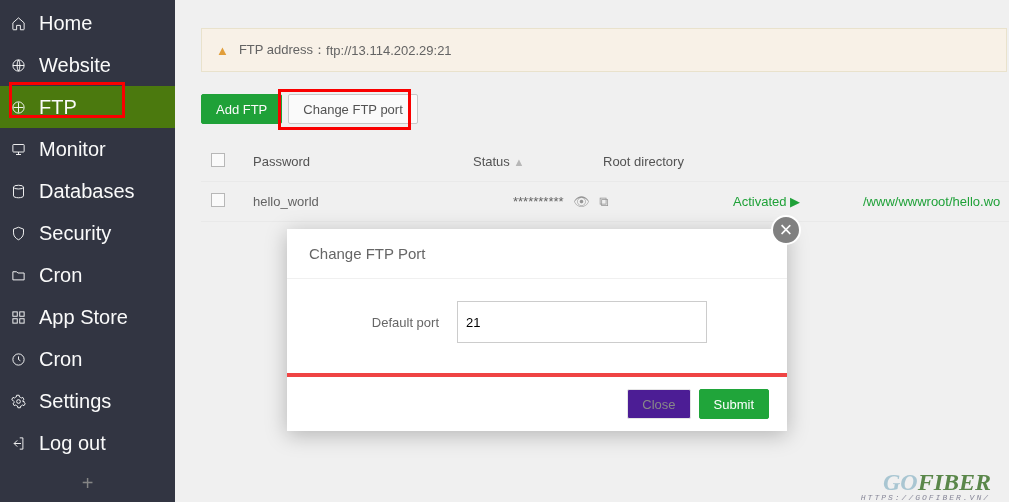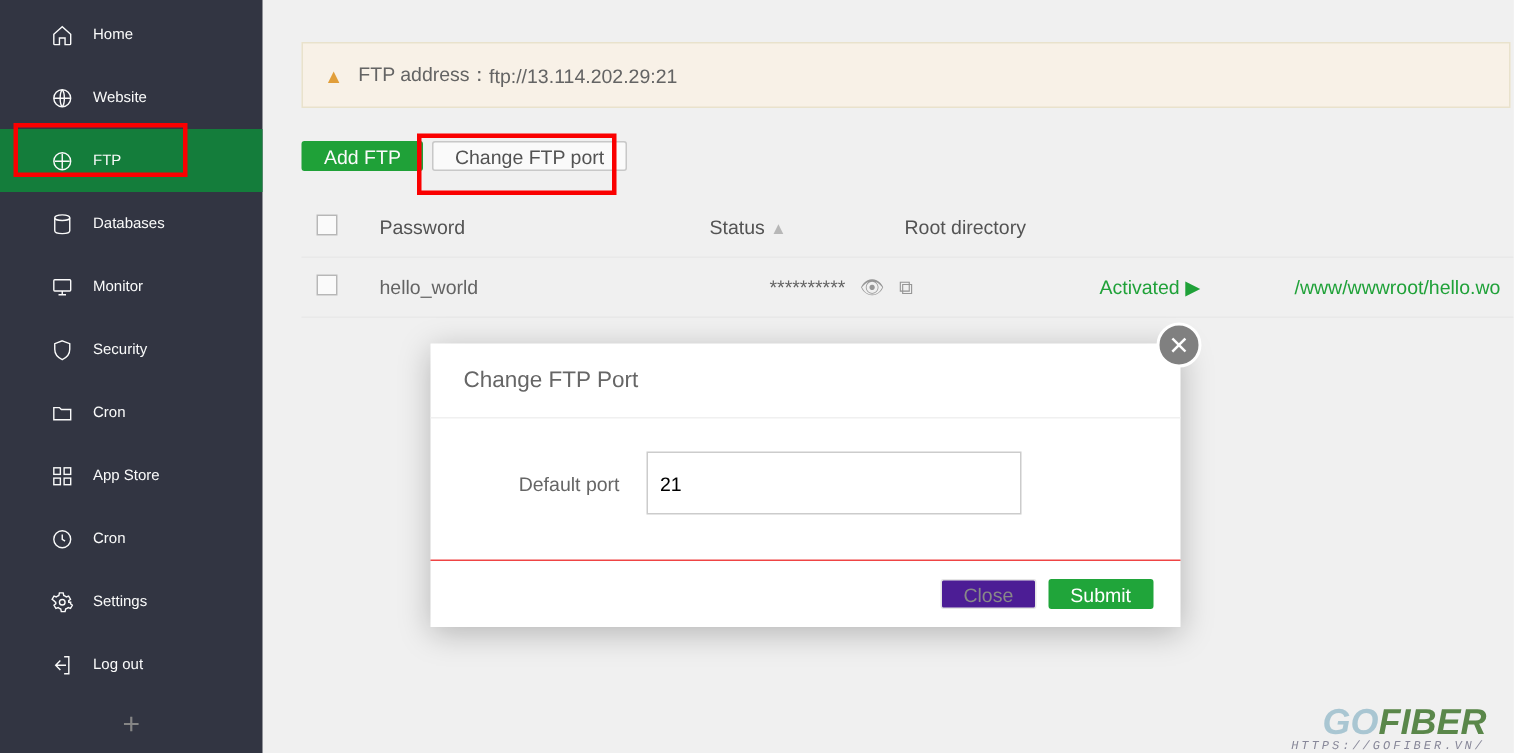--- a/index.html
+++ b/index.html
@@ -19,32 +19,32 @@
   width: 175px;
   height: 100%;
   background: #333744;
   color: #fff;
   padding-top: 2px;
 }
 .sidebar-item {
   display: flex;
   align-items: center;
   height: 42px;
-  padding-left: 32px;
+  padding-left: 9px;
   cursor: pointer;
   color: #fff;
-  font-size: 10px;
+  font-size: 20px;
 }
 .sidebar-item .icon {
   width: 18px;
   display: flex;
   justify-content: center;
   margin-right: 12px;
 }
-.sidebar-item.active { background: #15803d; }
+.sidebar-item.active { background: #4d7c0f; }
 .hl-box {
   position: absolute;
   border: 3px solid #ff0000;
   pointer-events: none;
 }
 .hl-sidebar {
   left: 9px; top: 82px; width: 116px; height: 36px;
 }
 .main {
   position: absolute;
@@ -61,21 +61,21 @@
   color: #666;
   margin-right: 2px;
 }
 .alert-icon { color: #e6a23c; margin-right: 10px; }
 .toolbar {
   display: flex;
   margin-top: 22px;
   gap: 6px;
 }
 .btn {
-  height: 20px;
+  height: 30px;
   padding: 0 14px;
   border: 1px solid #ccc;
   background: #fff;
   color: #555;
   border-radius: 2px;
   cursor: pointer;
   font-size: 13px;
 }
 .btn-green {
   background: #20a53a; color: #fff; border-color: #20a53a;
@@ -120,22 +120,22 @@
   background: #fff;
   box-shadow: 0 4px 20px rgba(0,0,0,0.25);
 }
 .modal-header {
   padding: 16px 22px;
   font-size: 15px;
   color: #666;
 }
 .modal-body {
   border-top: 1px solid #f0f0f0;
-  border-bottom: 1px solid #ef4444;
-  padding: 22px 16px 30px;
+  border-bottom: 4px solid #ef4444;
+  padding: 22px 42px 30px;
   display: flex;
   align-items: center;
 }
 .modal-body label { width: 110px; text-align: right; margin-right: 18px; color: #666; }
 .modal-body input {
   height: 42px; width: 250px; border: 1px solid #ccc; padding: 0 8px; font-size: 13px;
 }
 .modal-footer {
   padding: 12px 18px;
   display: flex; justify-content: flex-end; gap: 8px;
@@ -153,21 +153,21 @@
   font-size: 22px;
   border: 2px solid #fff;
 }
 .watermark {
   position: absolute;
   right: 18px; bottom: 6px;
   font-style: italic;
   font-weight: 700;
   font-size: 24px;
   color: #a9c6d2;
-  font-family: Liberation Sans, sans-serif;
+  font-family: Liberation Serif, serif;
 }
 .watermark .go { color: #a9c6d2; }
 .watermark .fiber { color: #5a874a; }
 .watermark-sub { position: absolute; right: 19px; bottom: 0; font-size: 8px; color: #889; letter-spacing: 2px; text-transform: uppercase; font-style: italic; font-family: Liberation Mono, monospace;}
 </style>
 </head>
 <body>
 
 <div class="sidebar">
   <div class="sidebar-item">
@@ -192,34 +192,34 @@
         <svg width="15" height="15" viewBox="0 0 24 24" fill="none" stroke="#fff" stroke-width="1.5">
           <circle cx="12" cy="12" r="9"></circle>
           <path d="M4 12h16M12 4v16"></path>
         </svg>
       </span>
     <span>FTP</span>
   </div>
   <div class="sidebar-item">
     <span class="icon">
         <svg width="15" height="15" viewBox="0 0 24 24" fill="none" stroke="#fff" stroke-width="1.5">
+          <rect x="3" y="4" width="18" height="12" rx="1"></rect>
+          <path d="M8 20h8M12 16v4"></path>
+        </svg>
+      </span>
+    <span>Monitor</span>
+  </div>
+  <div class="sidebar-item">
+    <span class="icon">
+        <svg width="15" height="15" viewBox="0 0 24 24" fill="none" stroke="#fff" stroke-width="1.5">
           <ellipse cx="12" cy="5" rx="8" ry="3"></ellipse>
           <path d="M4 5v14c0 1.7 3.6 3 8 3s8-1.3 8-3V5"></path>
         </svg>
       </span>
     <span>Databases</span>
-  </div>
-  <div class="sidebar-item">
-    <span class="icon">
-        <svg width="15" height="15" viewBox="0 0 24 24" fill="none" stroke="#fff" stroke-width="1.5">
-          <rect x="3" y="4" width="18" height="12" rx="1"></rect>
-          <path d="M8 20h8M12 16v4"></path>
-        </svg>
-      </span>
-    <span>Monitor</span>
   </div>
   <div class="sidebar-item">
     <span class="icon">
         <svg width="15" height="15" viewBox="0 0 24 24" fill="none" stroke="#fff" stroke-width="1.5">
           <path d="M12 2l8 3v6c0 5-3.5 9-8 11-4.5-2-8-6-8-11V5z"></path>
         </svg>
       </span>
     <span>Security</span>
   </div>
   <div class="sidebar-item">

